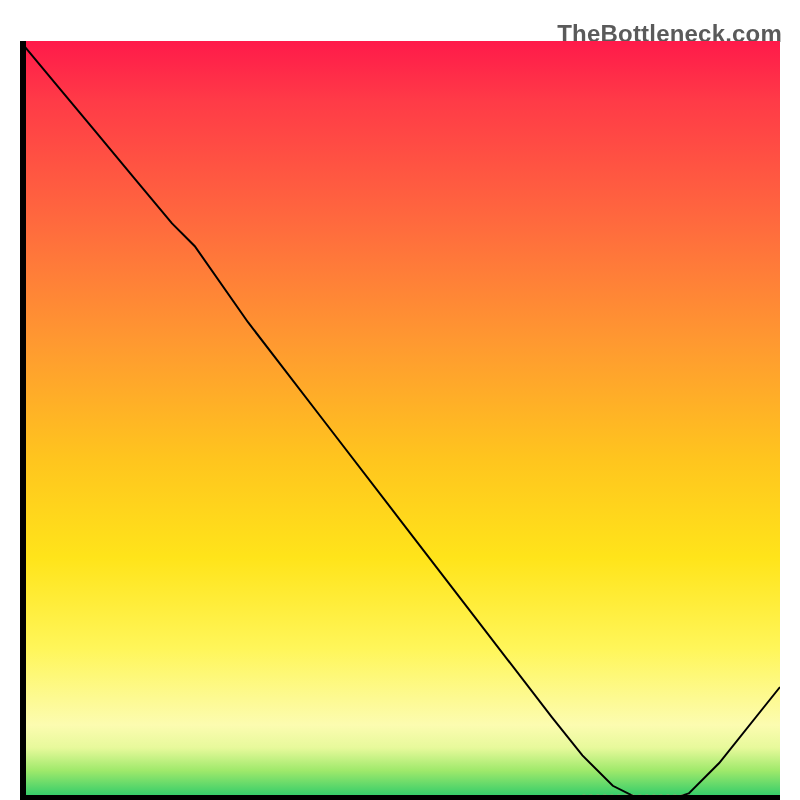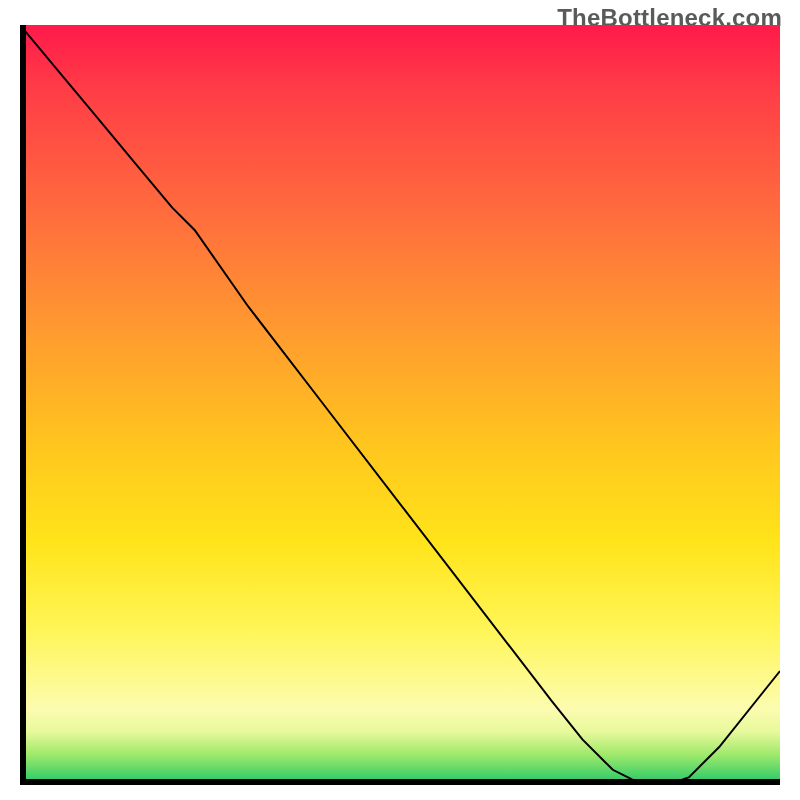--- a/index.html
+++ b/index.html
@@ -1,20 +1,21 @@
 <!DOCTYPE html>
 <html><head>
 <meta charset="utf-8">
 <style>
   * { margin: 0; padding: 0; box-sizing: border-box; }
   html, body { width: 800px; height: 800px; overflow: hidden; background: #fff; }
   .container {
     position: relative;
     width: 800px;
     height: 659px;
+    margin-top: 16px;
   }
   .watermark {
     position: absolute;
     top: 4px;
     right: 18px;
     font-family: Arial, Helvetica, sans-serif;
     font-size: 24px;
     font-weight: 600;
     color: #5a5a5a;
     letter-spacing: 0.2px;

